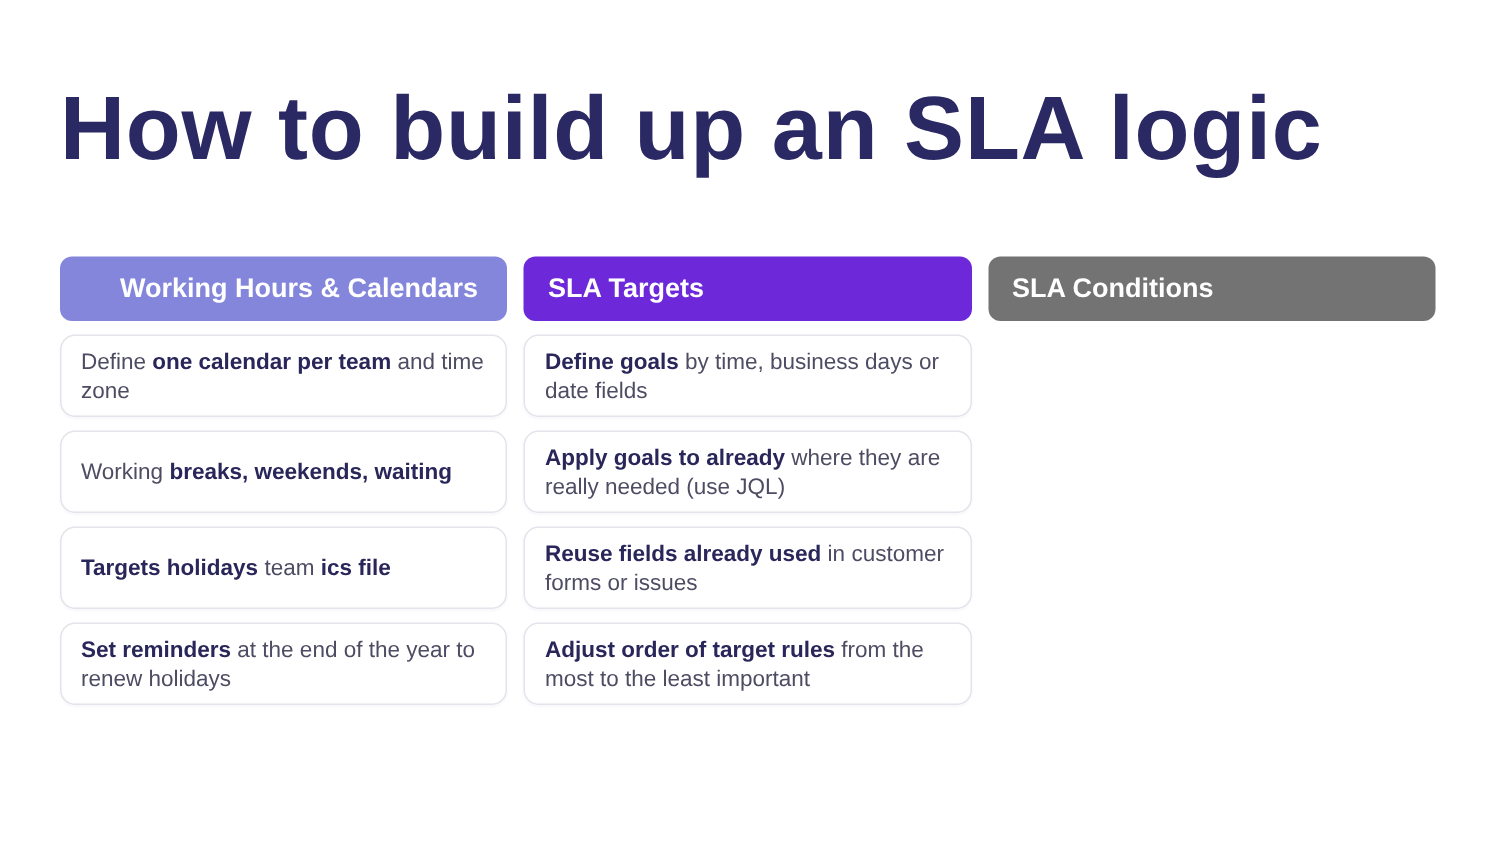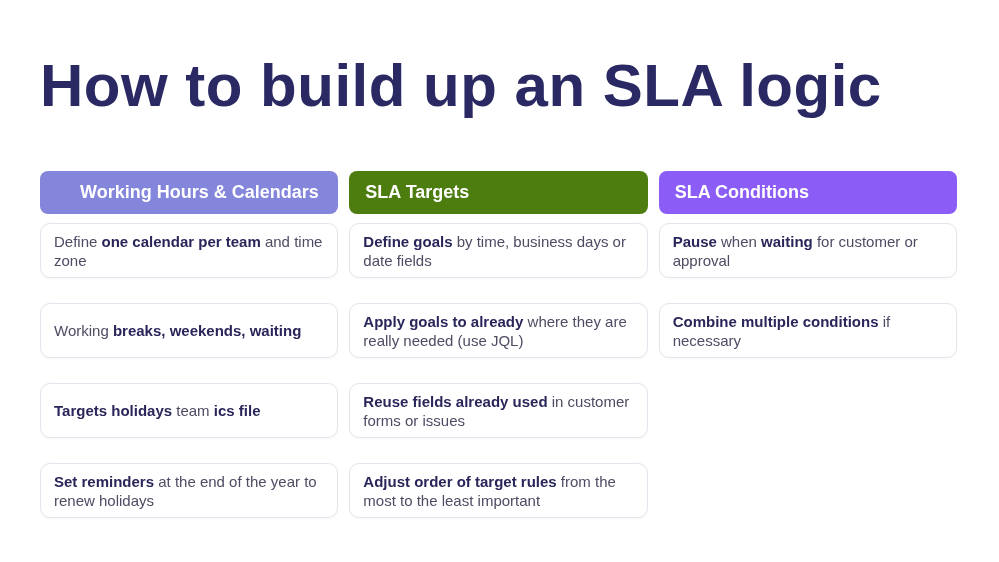--- a/index.html
+++ b/index.html
@@ -43,21 +43,21 @@
     align-items:center;
     padding:0 16px;
     border-radius:8px;
     margin-bottom:9px;
     color:var(--header-text);
     font-size:18px;
     font-weight:700;
     white-space:nowrap;
     overflow:hidden;
   }
-  .cards{display:flex;flex-direction:column;gap:25px;}
+  .cards{display:flex;flex-direction:column;gap:9px;}
   .card{
     background:#ffffff;
     border:1px solid var(--card-border);
     border-radius:10px;
     min-height:55px;
     display:flex;
     align-items:center;
     padding:7px 13px;
     box-shadow:0 1px 2px rgba(40,38,90,0.04);
   }
@@ -90,45 +90,37 @@
   </div>
           <div class="card">
     <div class="card-text"><span class="seg bold">Targets holidays</span><span class="seg"> team </span><span class="seg bold">ics file</span></div>
   </div>
           <div class="card">
     <div class="card-text"><span class="seg bold">Set reminders</span><span class="seg"> at the end of the year to renew holidays</span></div>
   </div>
         </div>
   </div>
       <div class="column">
-    <div class="column-header" style="background: #4d7c0f; text-align: center;">
+    <div class="column-header" style="background: #6d28d9; text-align: center;">
       <span>SLA Targets</span>
     </div>
     <div class="cards">
           <div class="card">
     <div class="card-text"><span class="seg bold">Define goals</span><span class="seg"> by time, business days or date fields</span></div>
   </div>
           <div class="card">
     <div class="card-text"><span class="seg bold">Apply goals to already</span><span class="seg"> where they are really needed (use JQL)</span></div>
   </div>
           <div class="card">
     <div class="card-text"><span class="seg bold">Reuse fields already used</span><span class="seg"> in customer forms or issues</span></div>
   </div>
           <div class="card">
     <div class="card-text"><span class="seg bold">Adjust order of target rules</span><span class="seg"> from the most to the least important</span></div>
   </div>
         </div>
   </div>
       <div class="column">
-    <div class="column-header" style="background: #8b5cf6;">
+    <div class="column-header" style="background: #737373;">
       <span>SLA Conditions</span>
     </div>
-    <div class="cards">
-          <div class="card">
-    <div class="card-text"><span class="seg bold">Pause</span><span class="seg"> when </span><span class="seg bold">waiting</span><span class="seg"> for customer or approval</span></div>
-  </div>
-          <div class="card">
-    <div class="card-text"><span class="seg bold">Combine multiple conditions</span><span class="seg"> if necessary</span></div>
-  </div>
-        </div>
   </div>
     </div>
 </div>
 
 </body></html>

